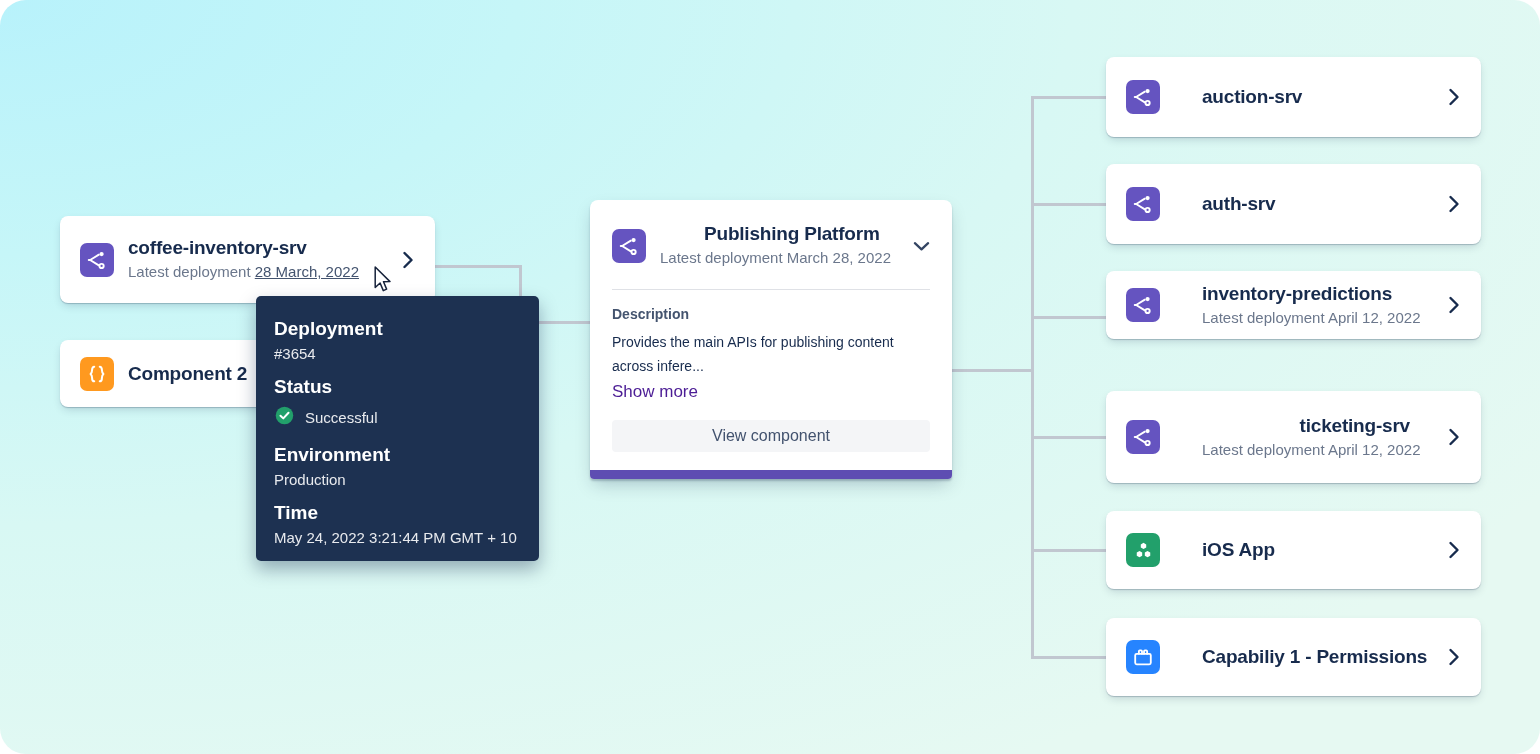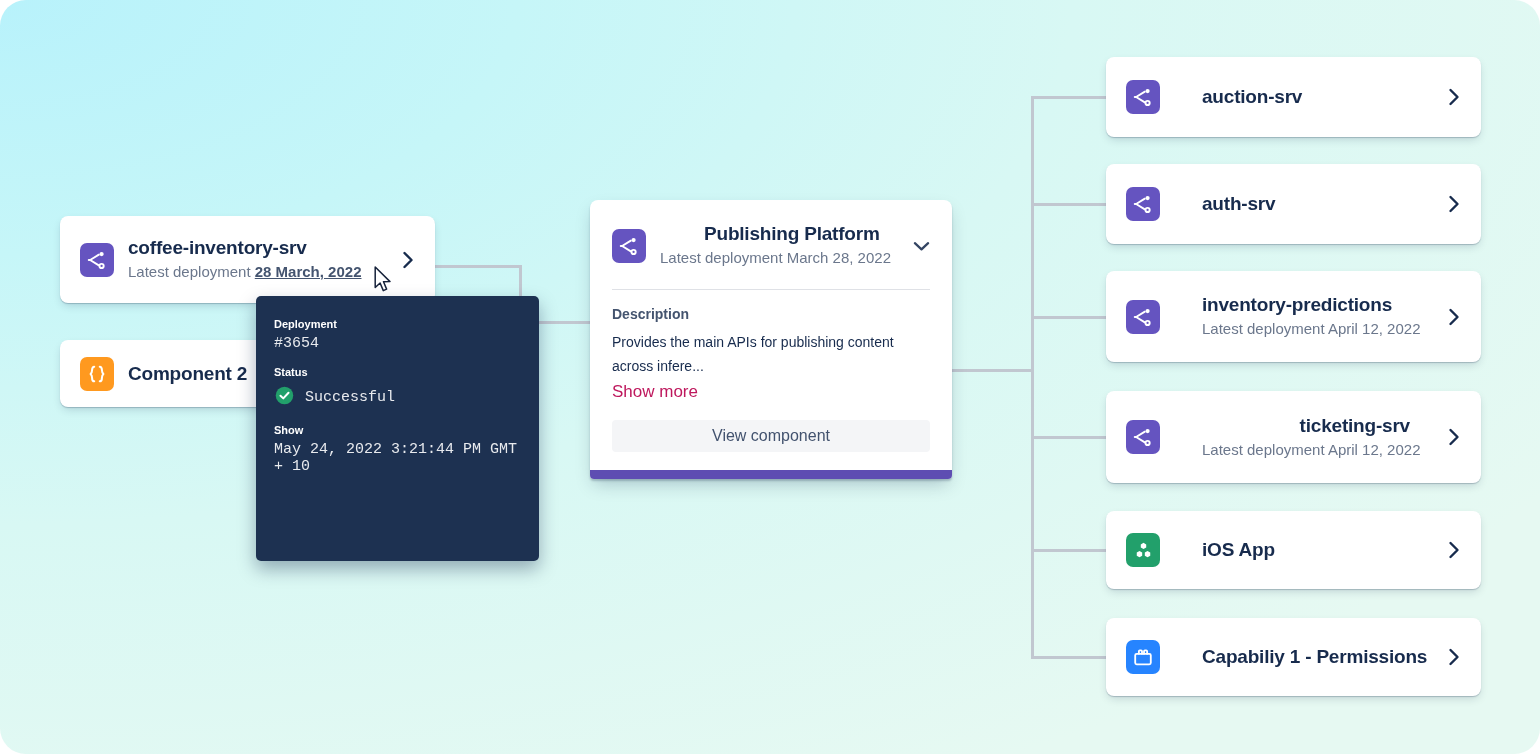--- a/index.html
+++ b/index.html
@@ -51,76 +51,76 @@
 
   .card-body { flex: 1 1 auto; min-width: 0; margin-left: 14px; }
   .card-title {
     font-size: 19px; font-weight: bold; color: #172B4D;
     letter-spacing: -0.2px; line-height: 24px; white-space: nowrap;
   }
   .card-sub {
     font-size: 15px; color: #6B778C; line-height: 22px;
     margin-top: 1px; white-space: nowrap;
   }
-  .card-sub .u-date { color: #44546F; font-weight: bold; text-decoration: underline; }
+  .card-sub .u-date { color: #44546F; font-weight: normal; text-decoration: underline; }
 
   .chev {
     flex: 0 0 auto; margin-left: 10px; margin-right: 2px;
     color: #172B4D; display: flex; align-items: center;
   }
 
   
   #card-coffee { left: 60px;  top: 216px; width: 375px; height: 87px; padding: 0 18px 0 20px; }
   #card-comp2  { left: 60px;  top: 340px; width: 375px; height: 67px; padding: 0 18px 0 20px; }
   #card-comp2 .card-title { font-size: 19px; }
 
   
   .r-card { left: 1106px; width: 375px; padding: 0 18px 0 20px; gap: 28px; }
   #card-auction   { top: 57px;  height: 80px; }
   #card-auth      { top: 164px; height: 80px; }
-  #card-invpred   { top: 271px; height: 91px; }
+  #card-invpred   { top: 271px; height: 68px; }
   #card-ticketing { top: 391px; height: 92px; text-align: right; }
   #card-ios       { top: 511px; height: 78px; }
   #card-capab     { top: 618px; height: 78px; }
 
   
   #card-center {
     left: 590px; top: 200px; width: 362px;
     display: block; padding: 0; border-radius: 8px 8px 4px 4px;
     box-shadow: 0 2px 2px rgba(9,30,66,0.22), 0 8px 18px -4px rgba(9,30,66,0.25);
   }
   .cc-head { display: flex; align-items: center; padding: 22px 20px 0 22px; }
   .cc-head .card-title { font-size: 19px; margin-left: 44px; }
   .cc-divider { height: 1px; background: #DFE1E6; margin: 20px 22px 0 22px; }
   .cc-content { padding: 16px 22px 18px 22px; }
   .cc-label { font-size: 14px; font-weight: bold; color: #44546F; }
   .cc-desc {
     font-size: 14px; color: #172B4D; line-height: 24px; margin-top: 8px;
   }
   .cc-showmore {
-    font-size: 17px; color: #be185d; margin-top: 4px; cursor: pointer;
+    font-size: 17px; color: #4c1d95; margin-top: 4px; cursor: pointer;
   }
   .cc-btn {
     margin-top: 18px; width: 100%; height: 32px;
     background: #F4F5F7; border: none; border-radius: 4px;
     font-family: inherit; font-size: 16px; color: #42526E; cursor: pointer;
   }
   .cc-bar { height: 9px; background: #5E4DB2; border-radius: 0 0 4px 4px; }
 
   
   #tooltip {
     position: absolute; left: 256px; top: 296px;
     width: 283px; height: 265px;
     background: #1D3151; border-radius: 5px;
     padding: 22px 20px 0 18px;
     box-shadow: 0 8px 18px rgba(9,30,66,0.35);
     color: #FFFFFF;
   }
-  .tt-label { font-size: 11px; font-weight: bold; color: #FFFFFF; }
-  .tt-value { font-size: 15px; color: #E8EAEE; margin-top: 5px; font-family: Liberation Mono, monospace; }
+  .tt-label { font-size: 19px; font-weight: bold; color: #FFFFFF; }
+  .tt-value { font-size: 15px; color: #E8EAEE; margin-top: 5px; }
   .tt-group { margin-bottom: 14px; }
   .tt-status { display: flex; align-items: center; gap: 10px; margin-top: 7px; }
   .tt-check { flex: 0 0 auto; }
 
   
   #cursor { position: absolute; left: 374px; top: 266px; pointer-events: none; }
 </style>
 </head>
 <body>
 
@@ -343,21 +343,25 @@
         <span class="tt-check">
           <svg width="21" height="21" viewBox="0 0 24 24">
             <circle cx="12" cy="12" r="10" fill="#22A06B"></circle>
             <path d="M7.4 12.3 L10.6 15.3 L16.6 8.9" fill="none" stroke="#ffffff" stroke-width="2.3" stroke-linecap="round" stroke-linejoin="round"></path>
           </svg>
         </span>
         <span class="tt-value" style="margin-top:0">Successful</span>
       </div>
     </div>
     <div class="tt-group">
-      <div class="tt-label">Show</div>
+      <div class="tt-label">Environment</div>
+      <div class="tt-value">Production</div>
+    </div>
+    <div class="tt-group">
+      <div class="tt-label">Time</div>
       <div class="tt-value">May 24, 2022 3:21:44 PM GMT + 10</div>
     </div>
   </div>
 
   <span id="cursor">
     <svg width="19" height="27" viewBox="0 0 19 27">
       <path d="M1.2 1 L1.2 21.5 L6.1 17 L9.3 24.6 L12.6 23.1 L9.5 15.8 L16 15.6 Z" fill="#ffffff" stroke="#16223a" stroke-width="1.5" stroke-linejoin="round"></path>
     </svg>
   </span>
 

